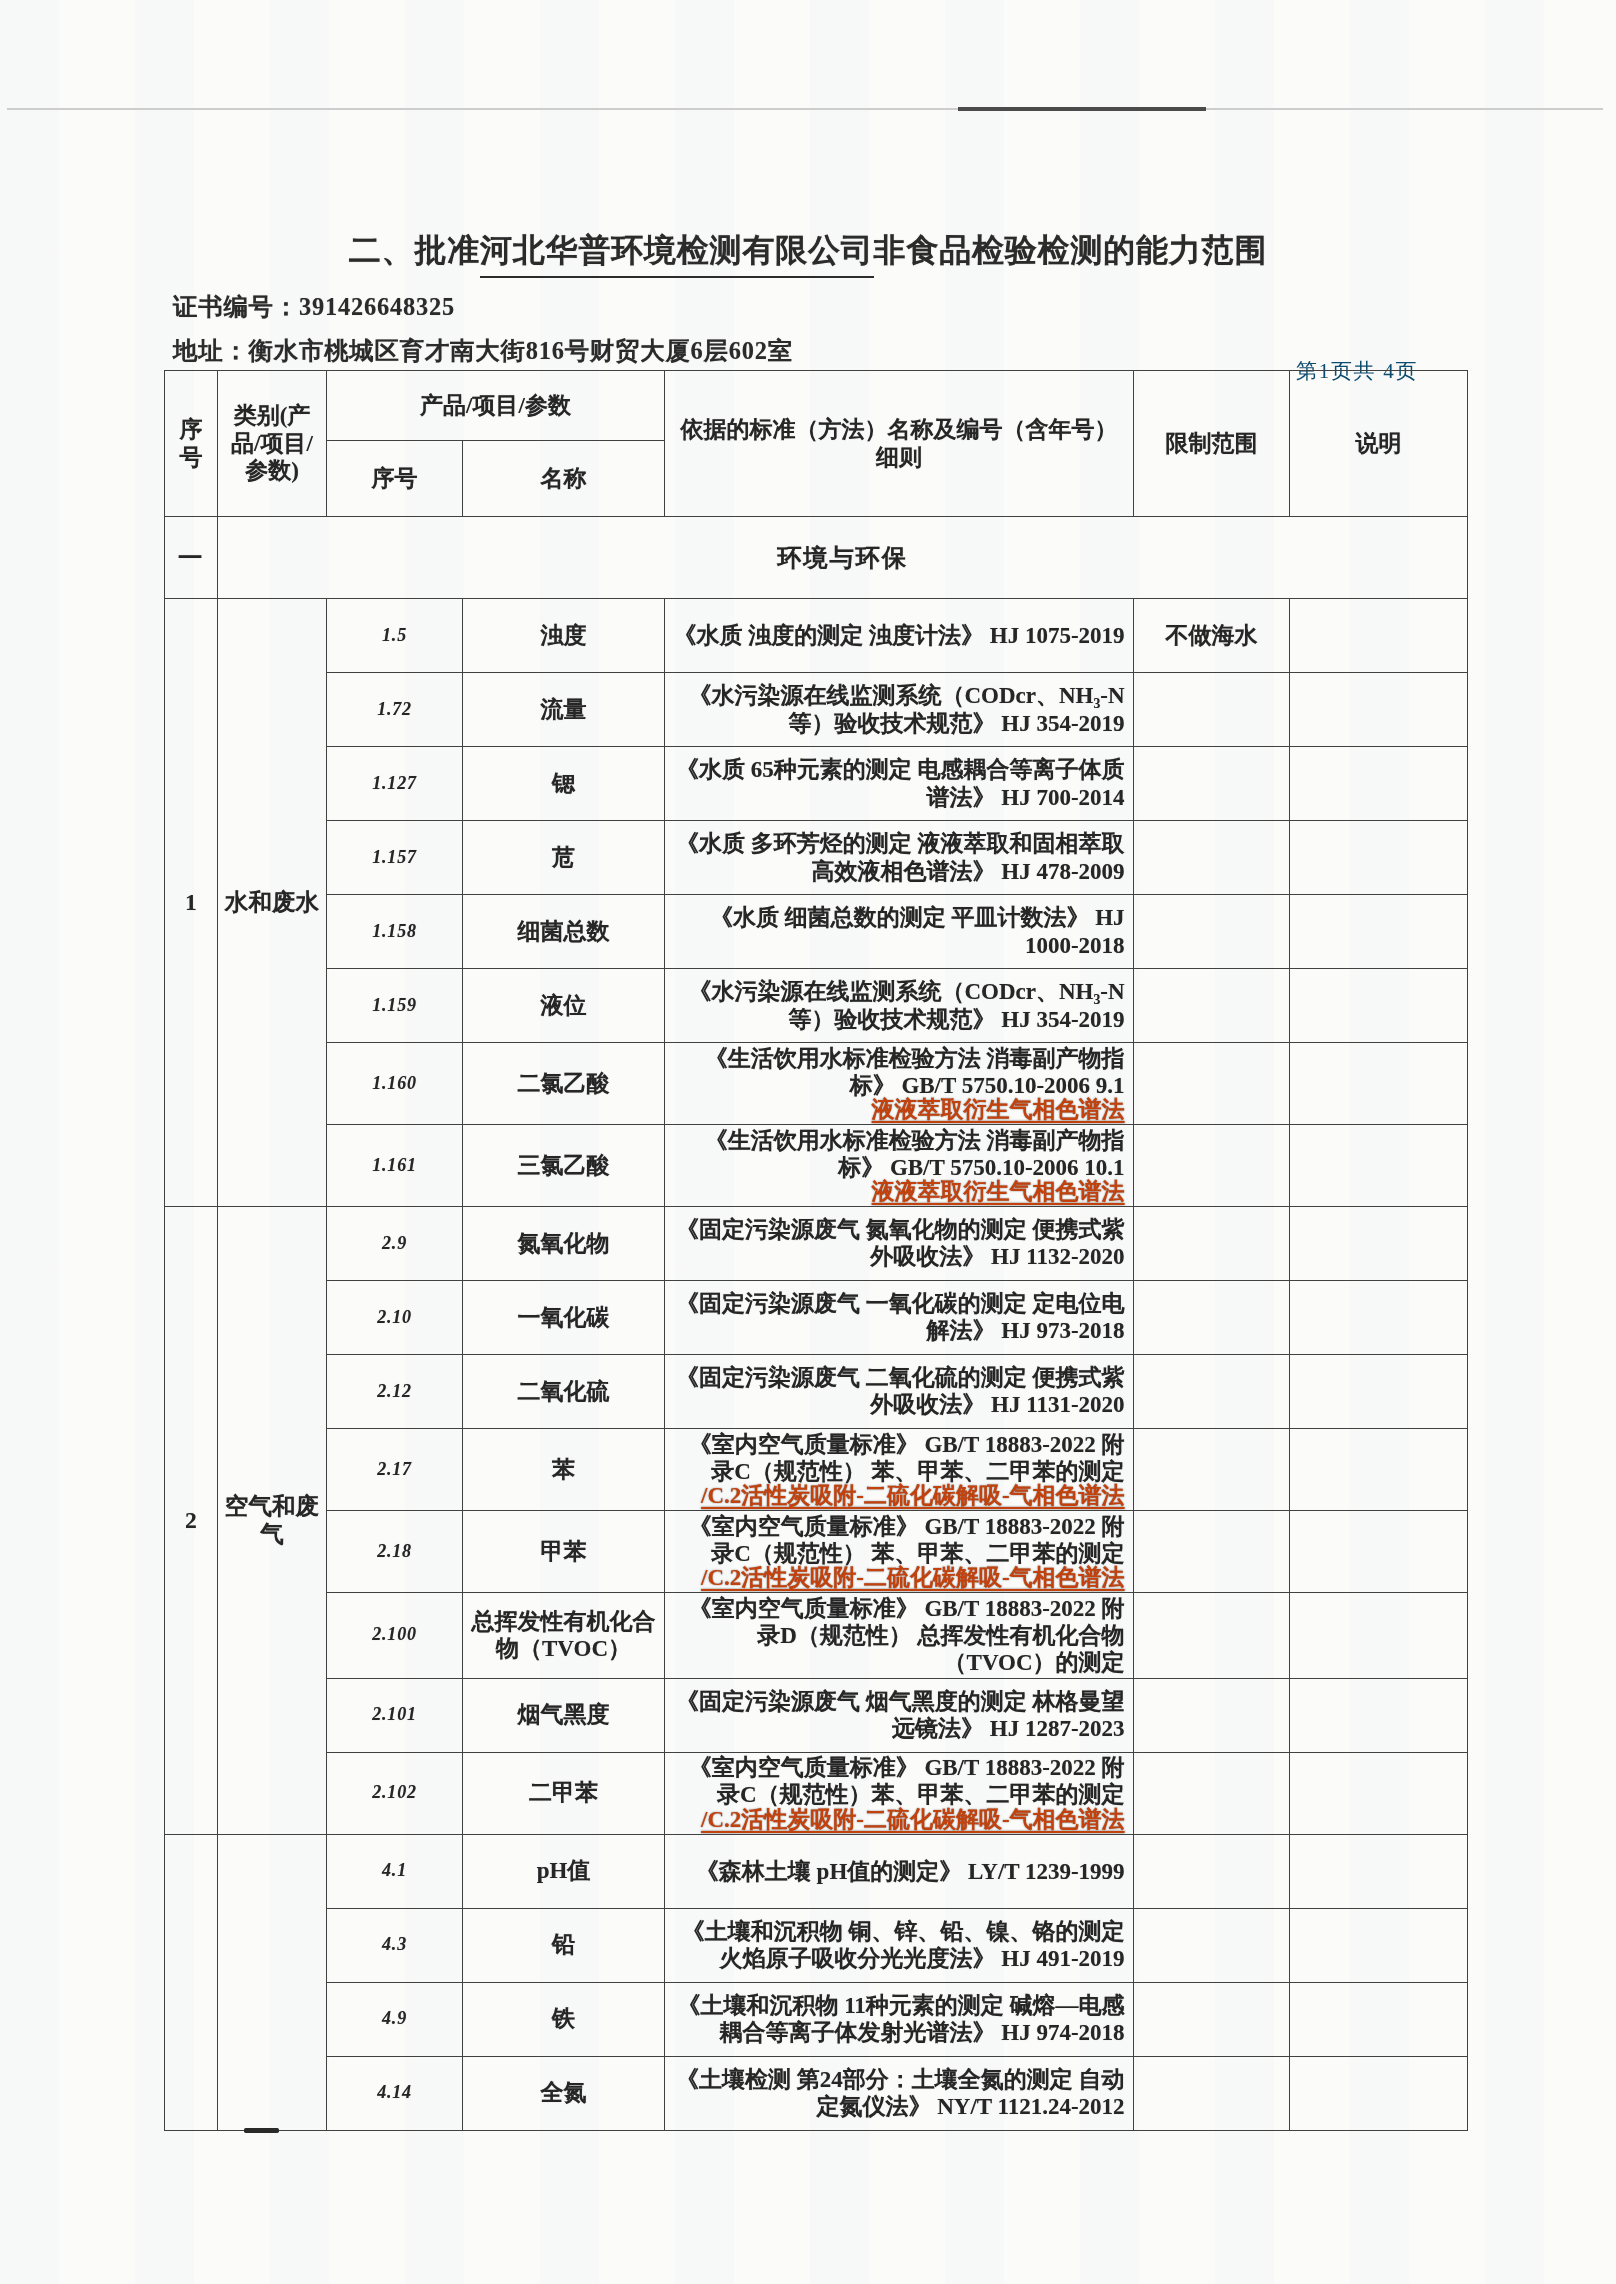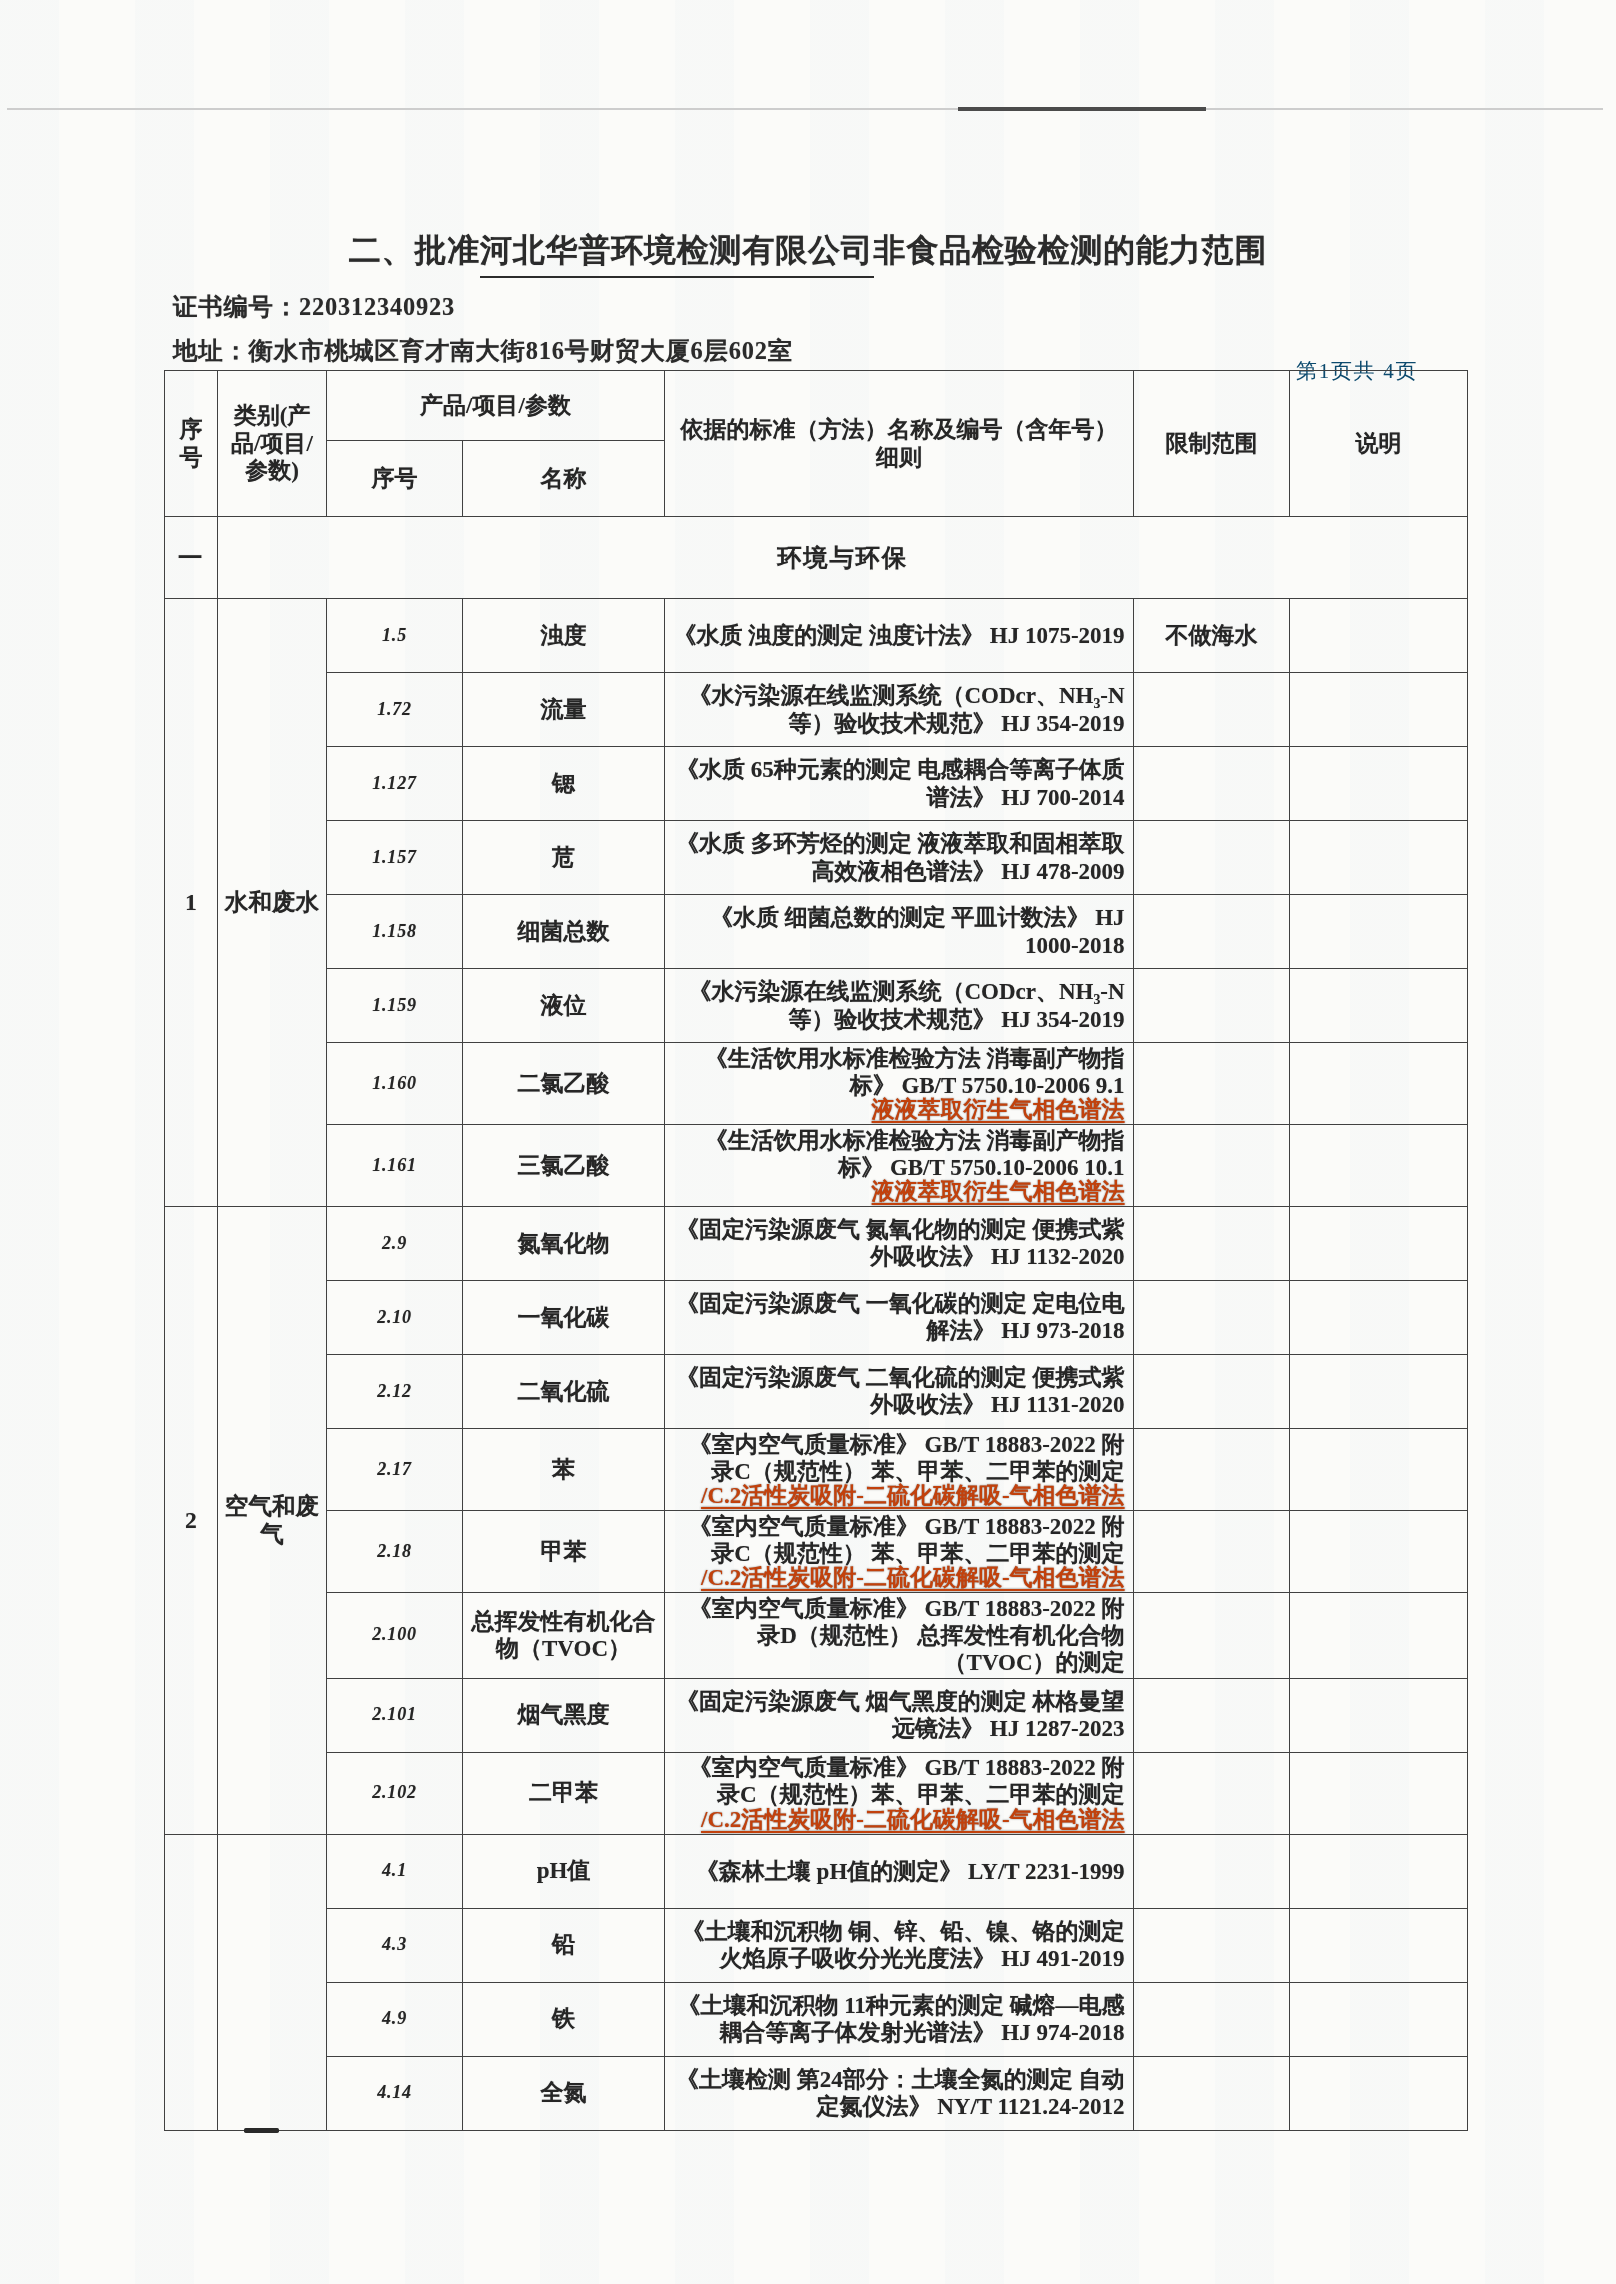--- a/index.html
+++ b/index.html
@@ -64,21 +64,21 @@
 </style>
 </head>
 <body>
 
 <div class="top-rule">
   <div class="top-rule-dark"></div>
 </div>
 
 <div class="title"><span>二、批准</span><span class="company">河北华普环境检测有限公司</span><span>非食品检验检测的能力范围</span></div>
 
-<div class="meta cert"><span>证书编号：</span><span>220312340923</span></div>
+<div class="meta cert"><span>证书编号：</span><span>391426648325</span></div>
 
 <div class="meta addr"><span>地址：</span><span>衡水市桃城区育才南大街816号财贸大厦6层602室</span></div>
 
 <div class="page-indicator">第1页共 4页</div>
 
 <div class="table-wrap">
 <table>
   <colgroup>
     <col style="width:53px">
         <col style="width:109px">
@@ -224,21 +224,21 @@
       <td class="c-std"><span>《室内空气质量标准》 GB/T 18883-2022 附录C（规范性）苯、甲苯、二甲苯的测定</span><span class="subline">/C.2活性炭吸附-二硫化碳解吸-气相色谱法</span></td>
       <td class="c-limit"></td>
       <td class="c-note"></td>
     </tr>
 
     <tr class="dr">
       <td class="c-seq" rowspan="4"></td>
       <td class="c-cat" rowspan="4"></td>
       <td class="c-no">4.1</td>
       <td class="c-name">pH值</td>
-      <td class="c-std"><span>《森林土壤 pH值的测定》 LY/T 2231-1999</span></td>
+      <td class="c-std"><span>《森林土壤 pH值的测定》 LY/T 1239-1999</span></td>
       <td class="c-limit"></td>
       <td class="c-note"></td>
     </tr>
     <tr class="dr">
       <td class="c-no">4.3</td>
       <td class="c-name">铅</td>
       <td class="c-std"><span>《土壤和沉积物 铜、锌、铅、镍、铬的测定 火焰原子吸收分光光度法》 HJ 491-2019</span></td>
       <td class="c-limit"></td>
       <td class="c-note"></td>
     </tr>

